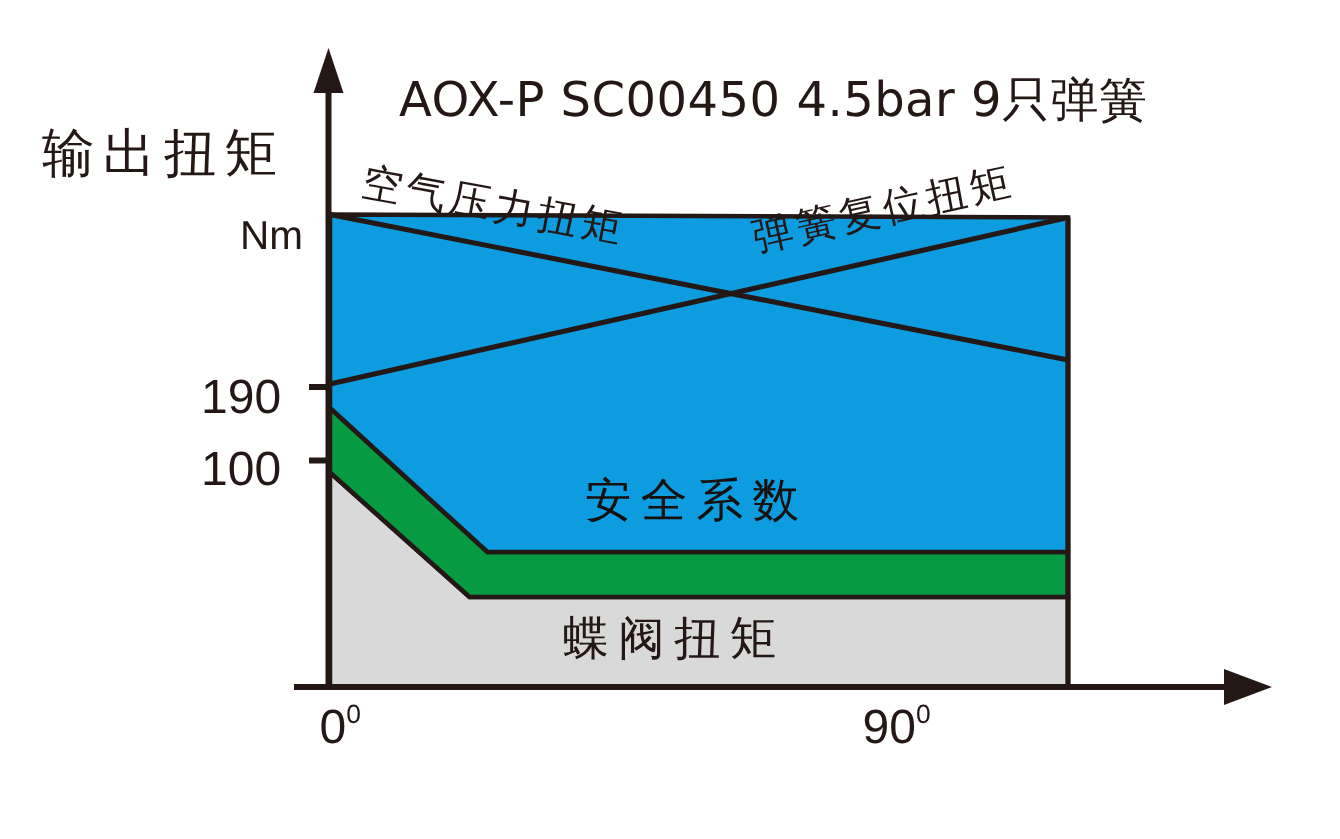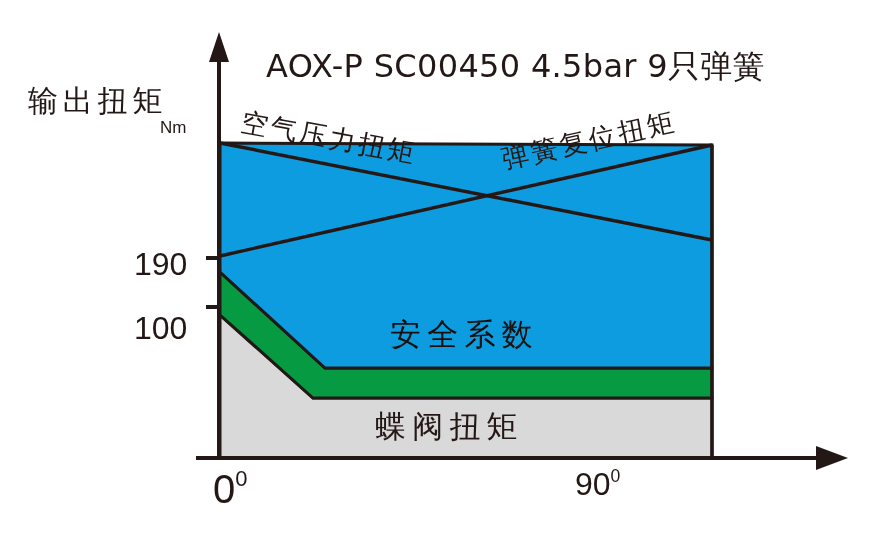--- a/index.html
+++ b/index.html
@@ -45,45 +45,45 @@
   #title {
     left: 266px;
     top: 50px;
     font-size: 32px;
     letter-spacing: 0.01em;
   }
   
   #ylabel {
     left: 28px;
     top: 86px;
-    font-size: 30px;
+    font-size: 35px;
     font-weight: 400;
     letter-spacing: 0.16em;
   }
   #yunit {
     left: 160px;
-    top: 119px;
-    font-size: 17px;
+    top: 144px;
+    font-size: 27px;
   }
   
   #tick140 {
     left: 134px;
     top: 248px;
     font-size: 32px;
   }
   #tick100 {
     left: 134px;
-    top: 312px;
+    top: 296px;
     font-size: 32px;
   }
   
   #x0 {
     left: 213px;
     top: 468px;
-    font-size: 40px;
+    font-size: 32px;
   }
   #x0 sup, #x90 sup {
     font-size: 0.55em;
     vertical-align: 0.75em;
     letter-spacing: 0;
   }
   #xlabel {
     left: 308px;
     top: 470px;
     font-size: 33px;

